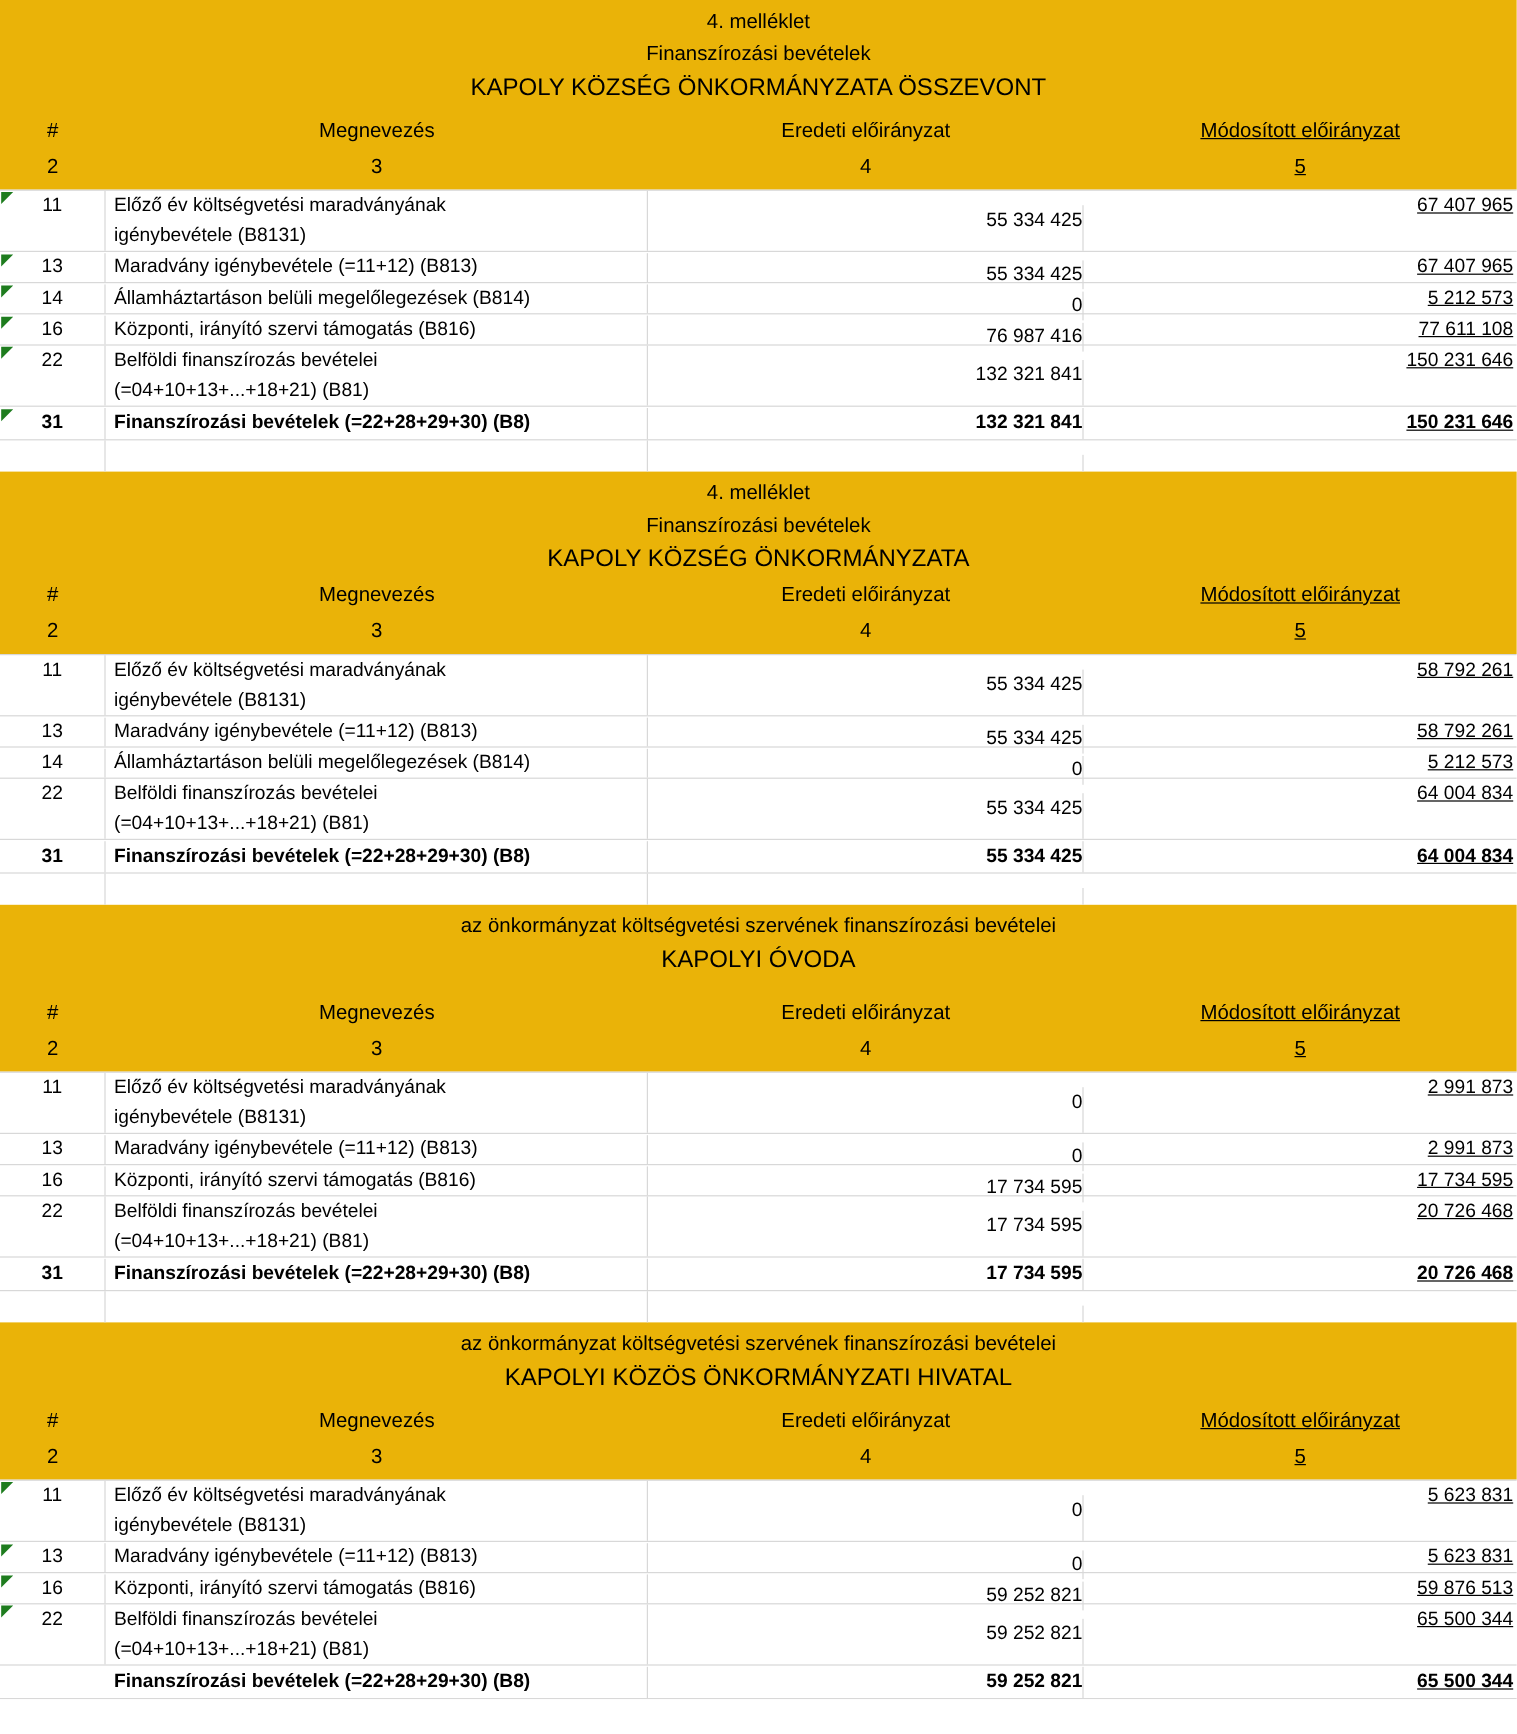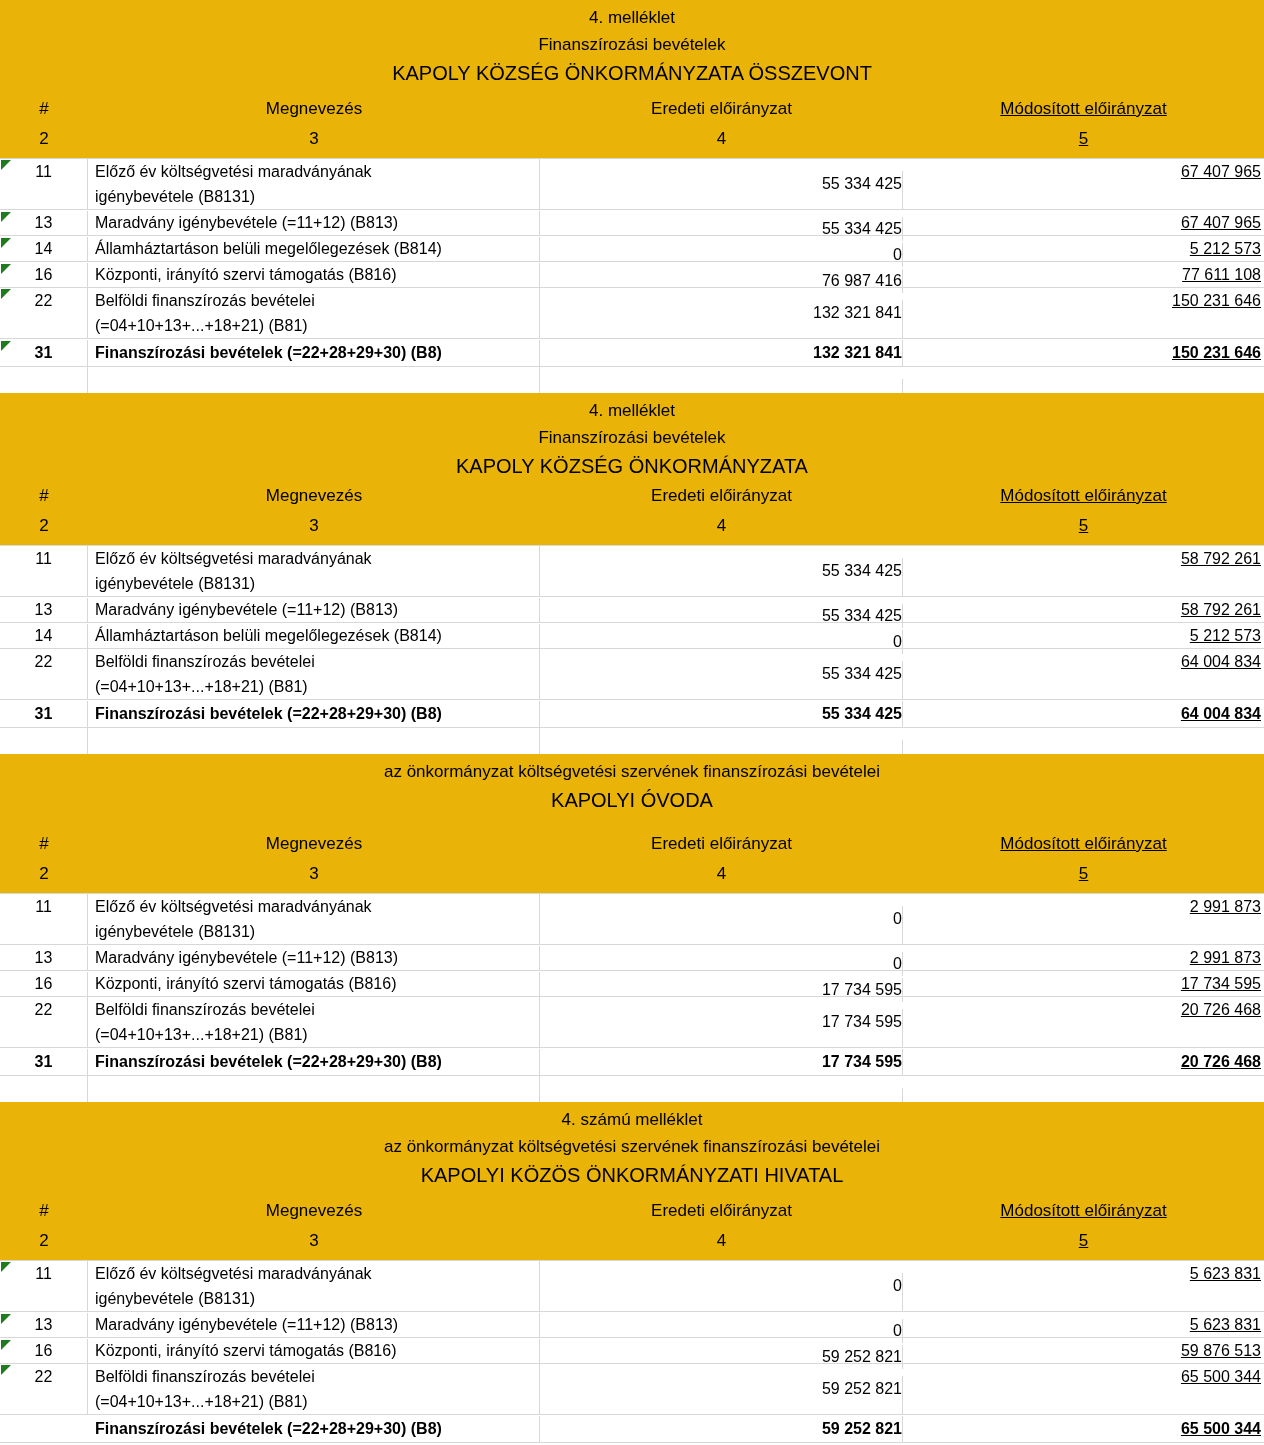--- a/index.html
+++ b/index.html
@@ -251,21 +251,20 @@
         <div class="c c1"></div>
           <div class="c c2"></div>
           <div class="c c3"></div>
           <div class="c c4"></div>
       </div>
     </div>
   </div>
 
   <div class="section">
     <div class="bhead s4">
-      <div class="t1">4. számú melléklet</div>
       <div class="t1">az önkormányzat költségvetési szervének finanszírozási bevételei</div>
       <div class="t3">KAPOLYI KÖZÖS ÖNKORMÁNYZATI HIVATAL</div>
       <div class="crow first">
         <div class="hc c1">#</div>
         <div class="hc c2">Megnevezés</div>
         <div class="hc c3">Eredeti előirányzat</div>
         <div class="hc c4">Módosított előirányzat</div>
       </div>
       <div class="crow">
         <div class="hc c1">2</div>

